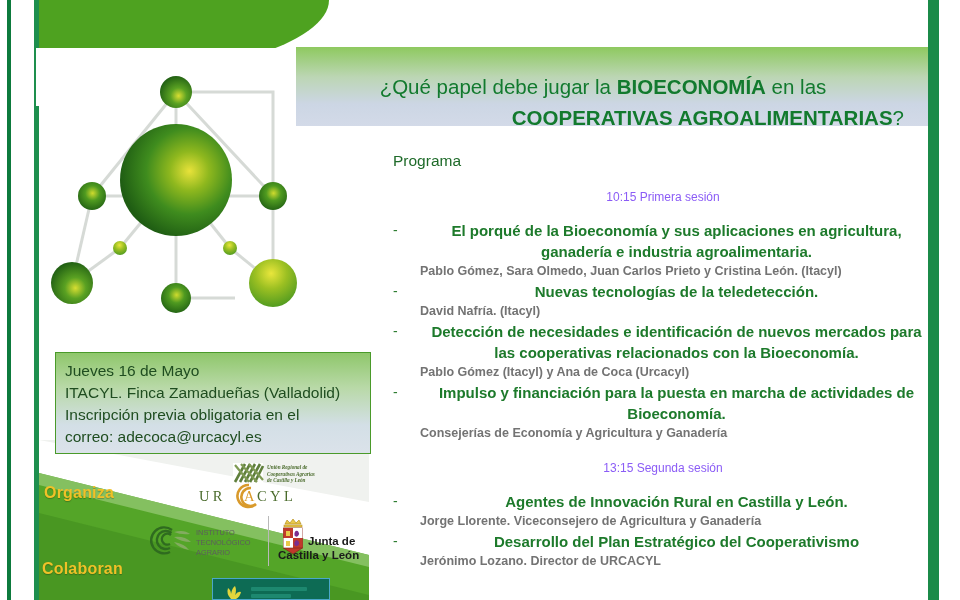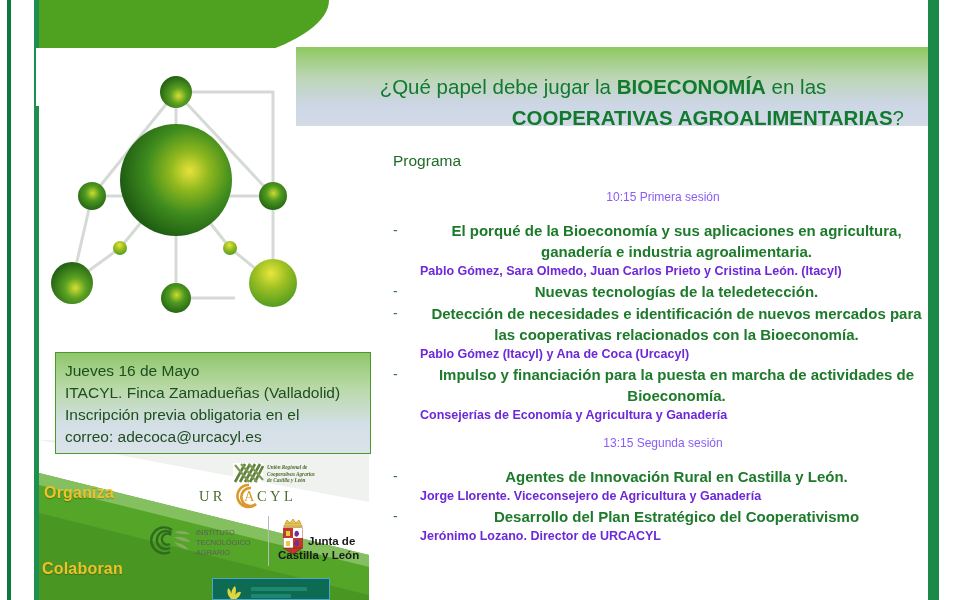--- a/index.html
+++ b/index.html
@@ -139,24 +139,24 @@
     width:27px; flex:0 0 27px; color:#2e7d32;
     font-size:14px; line-height:21px;
   }
   .item-body{ flex:1 1 auto; }
   .item-title{
     font-size:15px; font-weight:bold; color:#1d7a2b;
     line-height:21px;
     text-align:center;
   }
   .item-sub{
-    font-size:12.5px; font-weight:bold; color:#6d28d9;
+    font-size:12.5px; font-weight:bold; color:#737373;
     line-height:18px; margin-top:0px;
   }
-  .sess2{ margin-top:8px; }
+  .sess2{ margin-top:15px; }
   .items2{ margin-top:12px; }
 
   
   .logo-urcacyl{ position:absolute; left:197px; top:461px; width:148px; height:48px; }
   .logo-ita{ position:absolute; left:148px; top:518px; width:112px; height:44px; }
   .logo-divider{ position:absolute; left:268px; top:516px; width:1px; height:50px; background:#b9b9b9; }
   .logo-junta{ position:absolute; left:277px; top:518px; width:96px; height:48px; }
   .logo-bottom{
     position:absolute; left:212px; top:578px; width:118px; height:22px;
     background:#0d6b54; border:1px solid #4aa7c9;
@@ -258,20 +258,21 @@
         <div class="dash">-</div>
         <div class="item-body">
           <div class="item-title">El porqué de la Bioeconomía y sus aplicaciones en agricultura, ganadería e industria agroalimentaria.</div>
           <div class="item-sub">Pablo Gómez, Sara Olmedo, Juan Carlos Prieto y Cristina León. (Itacyl)</div>
         </div>
       </div>
       <div class="item">
         <div class="dash">-</div>
         <div class="item-body">
           <div class="item-title">Nuevas tecnologías de la teledetección.</div>
+          <div class="item-sub">David Nafría. (Itacyl)</div>
         </div>
       </div>
       <div class="item">
         <div class="dash">-</div>
         <div class="item-body">
           <div class="item-title">Detección de necesidades e identificación de nuevos mercados para las cooperativas relacionados con la Bioeconomía.</div>
           <div class="item-sub">Pablo Gómez (Itacyl) y Ana de Coca (Urcacyl)</div>
         </div>
       </div>
       <div class="item">

